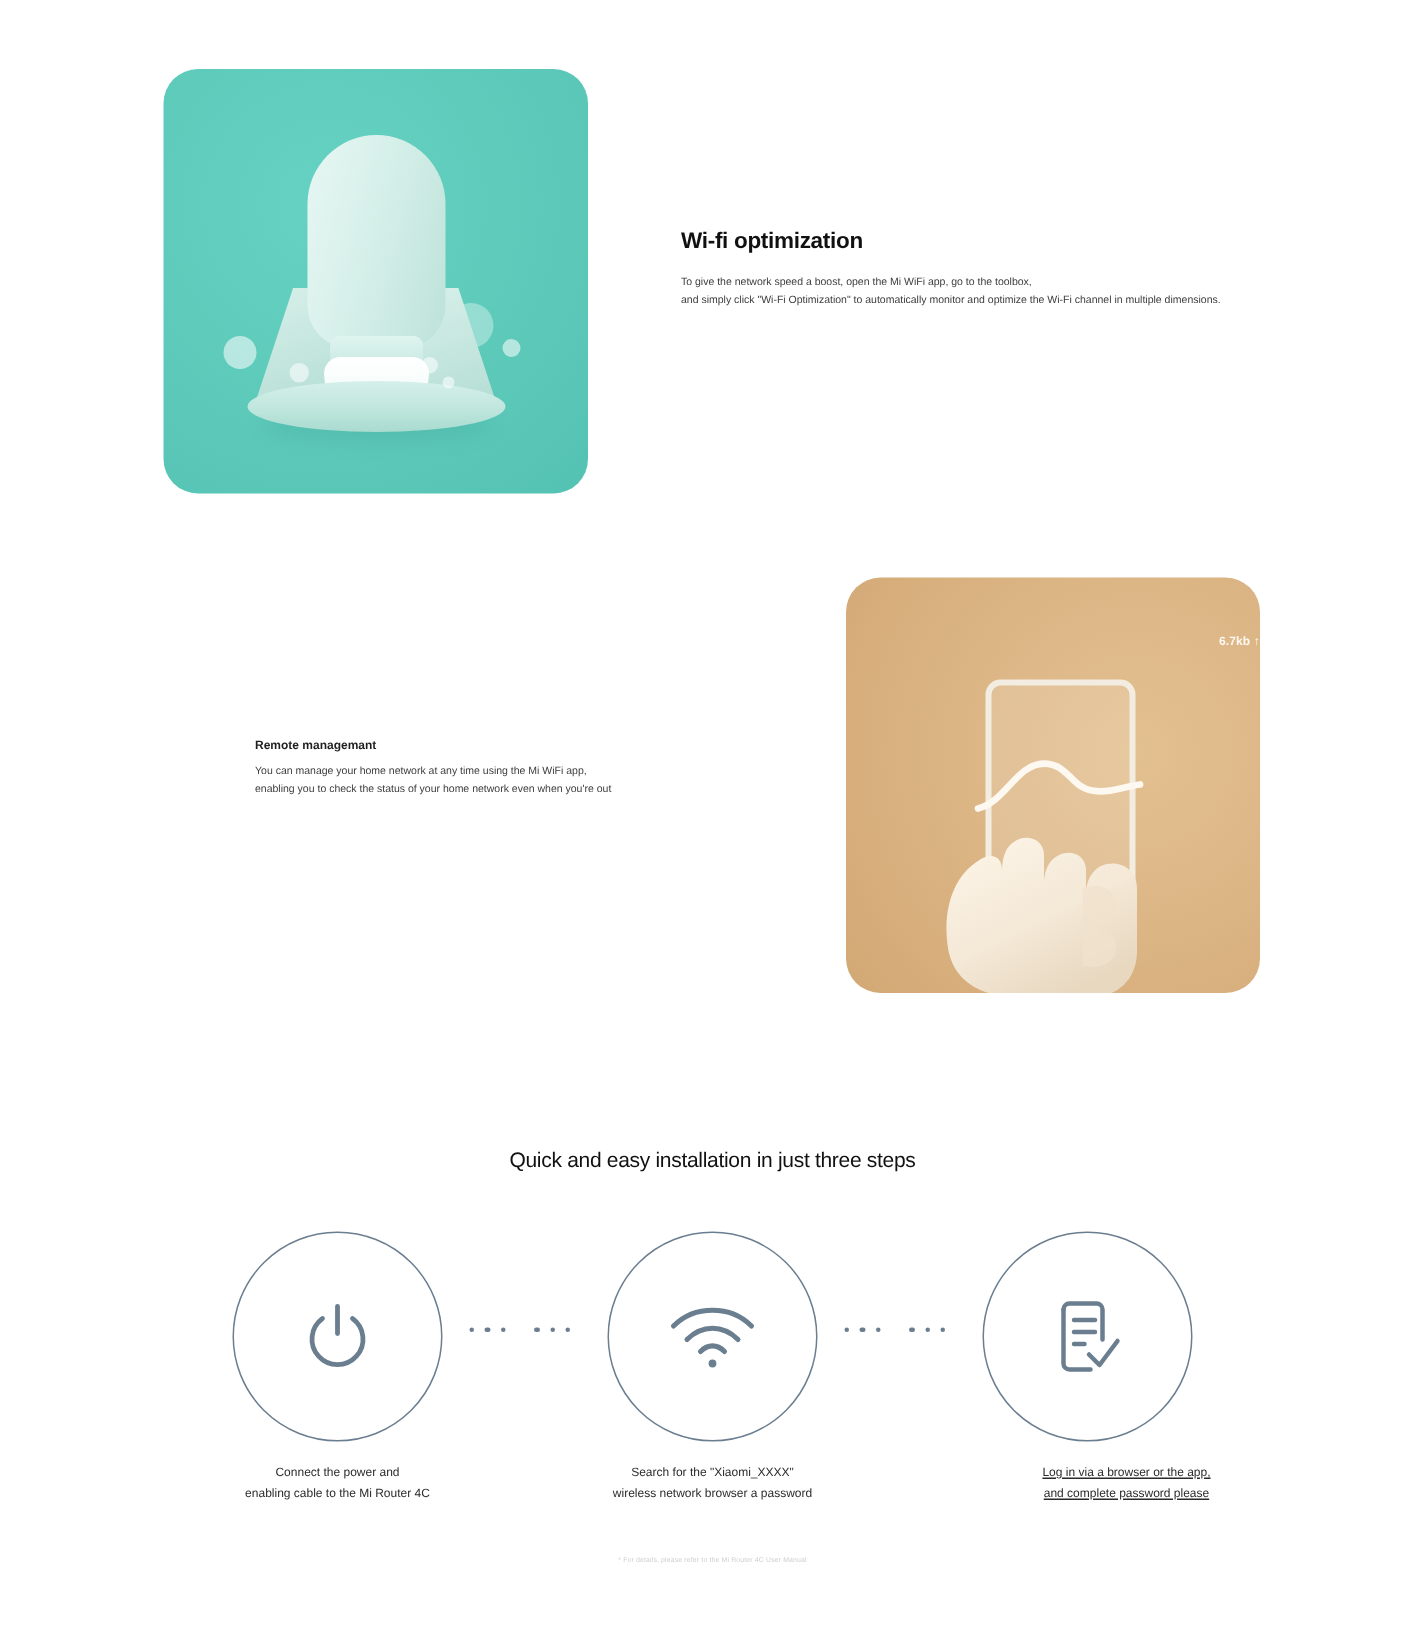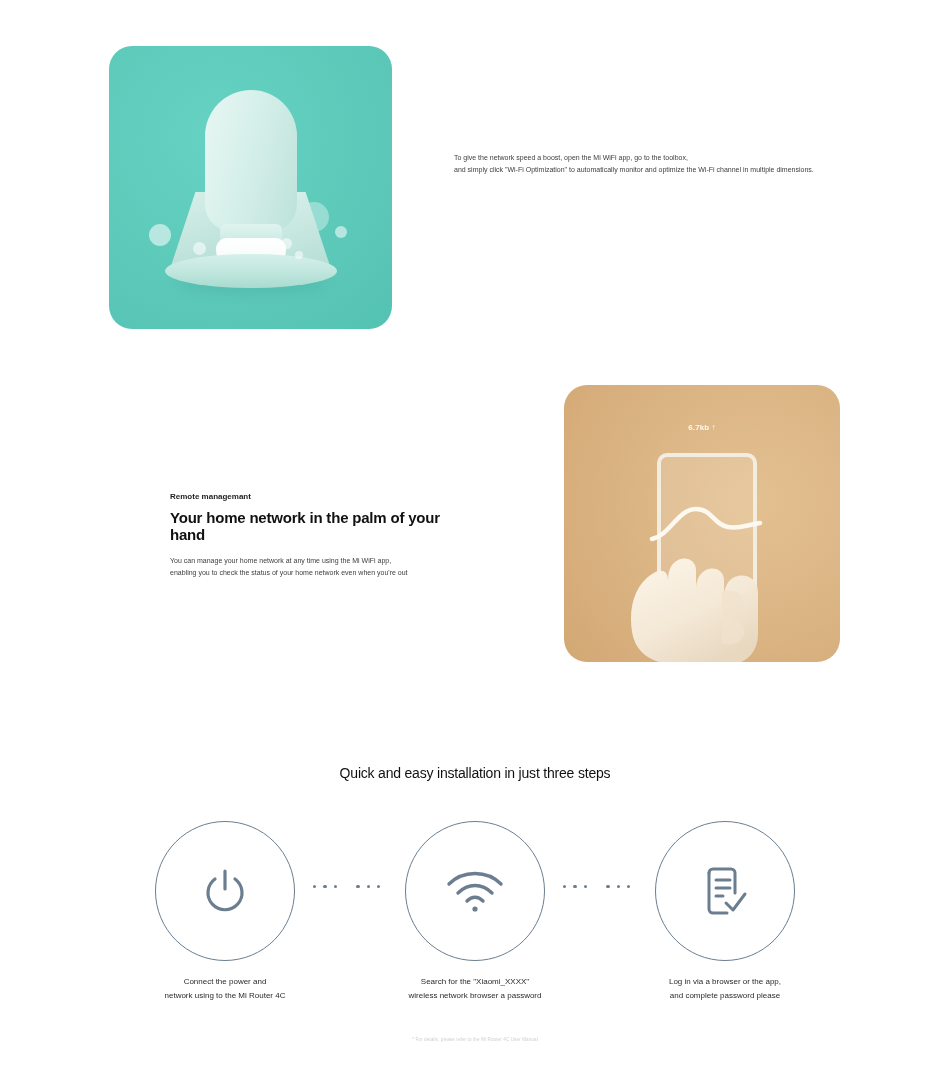--- a/index.html
+++ b/index.html
@@ -170,21 +170,21 @@
     border-radius: 10px;
     border: 4px solid #f3ece0;
     background: rgba(255,255,255,0.14);
     box-sizing: border-box;
   }
   .phone-label {
     position: absolute;
     left: 0;
     right: 0;
     top: 38px;
-    text-align: center;
+    text-align: right;
     font-size: 8px;
     font-weight: bold;
     color: #fdf8f0;
     letter-spacing: 0.1px;
   }
   .wave {
     position: absolute;
     left: 84px;
     top: 118px;
     width: 116px;
@@ -260,21 +260,21 @@
   .caption {
     position: absolute;
     width: 240px;
     text-align: center;
     font-size: 8px;
     line-height: 14px;
     color: #2b2b2b;
   }
   .caption.c1 { left: 105px; }
   .caption.c2 { left: 355px; }
-  .caption.c3 { left: 605px; }
+  .caption.c3 { left: 631px; text-decoration: underline; }
 
   .footnote {
     position: absolute;
     left: 0;
     right: 0;
     top: 1037px;
     text-align: center;
     font-size: 4.6px;
     color: #cfcfcf;
     letter-spacing: 0.1px;
@@ -293,27 +293,27 @@
   <div class="exhaust"></div>
   <div class="pad"></div>
   <div class="bubble b1"></div>
   <div class="bubble b2"></div>
   <div class="bubble b3"></div>
   <div class="bubble b4"></div>
   <div class="bubble b6"></div>
 </div>
 
 <div class="sec-wifi-text">
+  <h2 class="h-title">Wi-fi optimization</h2>
   <div class="body-line">To give the network speed a boost, open the Mi WiFi app, go to the toolbox,</div>
   <div class="body-line">and simply click "Wi-Fi Optimization" to automatically monitor and optimize the Wi-Fi channel in multiple dimensions.</div>
 </div>
 
 <div class="sec-remote-text">
   <div class="eyebrow">Remote managemant</div>
-  <h2 class="h-title2">Your home network in the palm of your hand</h2>
   <div class="body-line">You can manage your home network at any time using the Mi WiFi app,</div>
   <div class="body-line">enabling you to check the status of your home network even when you're out</div>
 </div>
 
 <div class="sec-remote-card">
   <div class="phone"></div>
   <div class="phone-label">6.7kb ↑</div>
   <svg class="wave" viewBox="0 0 116 40">
     <path d="M4 36 C 22 32, 30 6, 48 6 C 64 6, 66 22, 80 24 C 92 26, 98 22, 112 20" fill="none" stroke="#fdf8f0" stroke-width="4.5" stroke-linecap="round"></path>
   </svg>
@@ -385,21 +385,21 @@
       <span class="dot"></span>
       <span class="dot"></span>
       <span class="dot"></span>
     </span>
   </div>
 </div>
 
 <div class="step-captions">
   <div class="caption c1">
     <div>Connect the power and</div>
-    <div>network using to the Mi Router 4C</div>
+    <div>enabling cable to the Mi Router 4C</div>
   </div>
   <div class="caption c2">
     <div>Search for the "Xiaomi_XXXX"</div>
     <div>wireless network browser a password</div>
   </div>
   <div class="caption c3">
     <div>Log in via a browser or the app,</div>
     <div>and complete password please</div>
   </div>
 </div>

